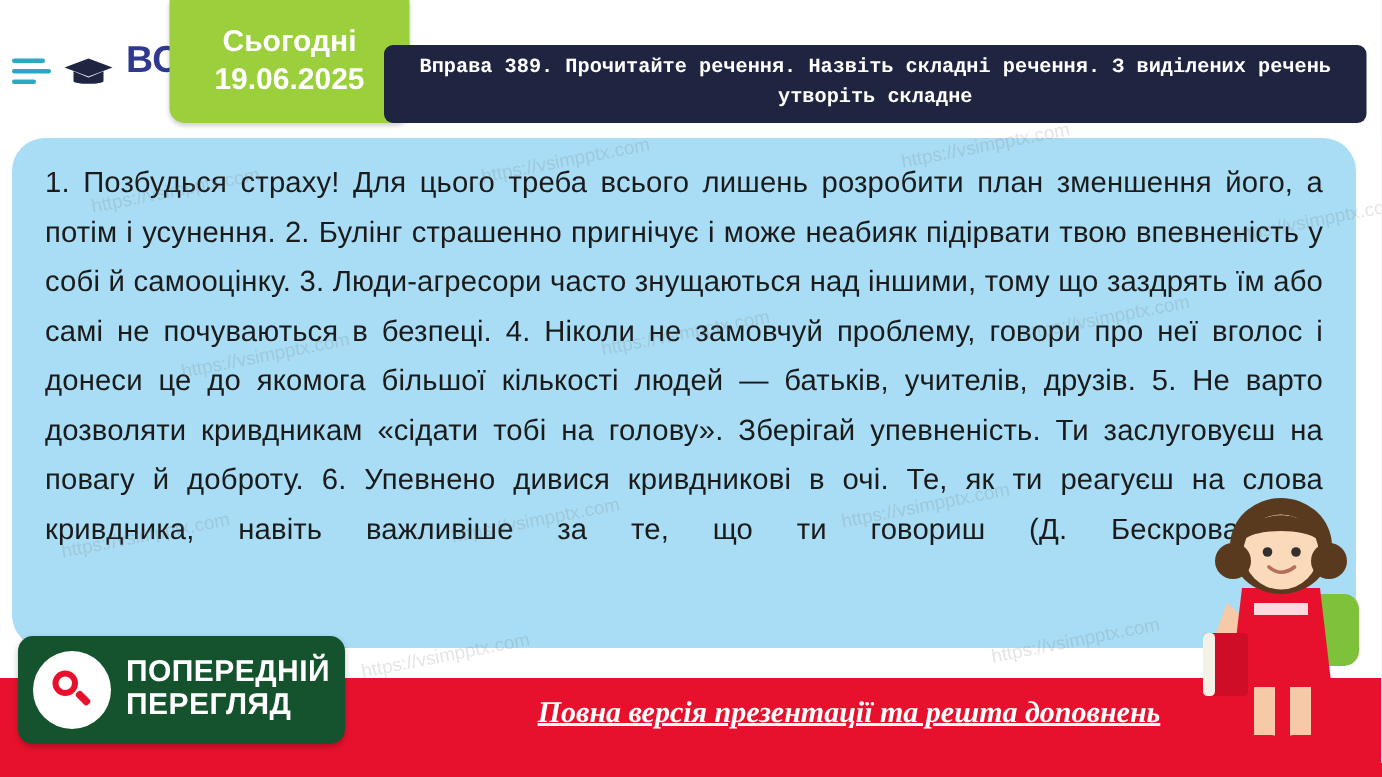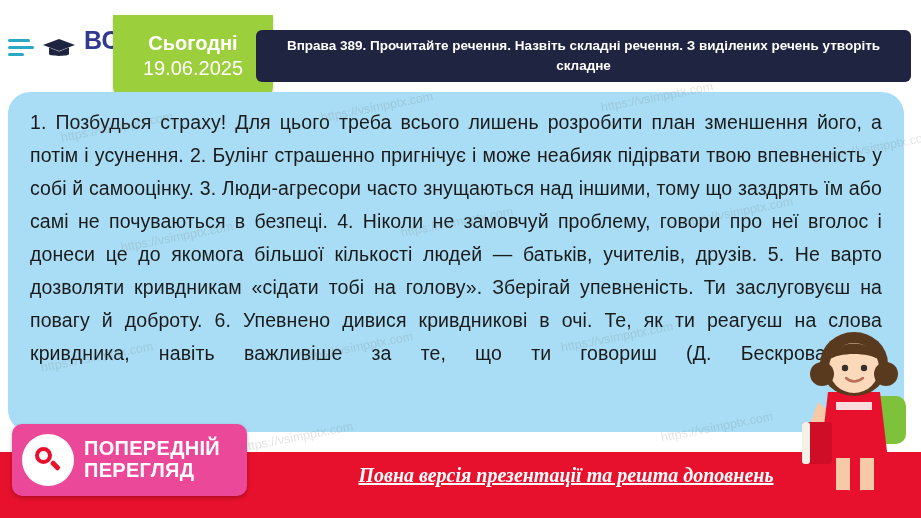--- a/index.html
+++ b/index.html
@@ -63,41 +63,41 @@
   }
   .logo-sub {
     font-size: 12px;
     color: #7c7c8a;
     text-align: right;
     margin-top: 2px;
   }
 
   .date-badge {
     position: absolute;
-    left: 113px; top: 15px;
+    left: 113px; top: 0;
     width: 160px;
     height: 82px;
     background: #9ccf3c;
     border-bottom-left-radius: 10px;
     border-bottom-right-radius: 10px;
     display: flex;
     flex-direction: column;
     align-items: center;
     justify-content: center;
     color: #ffffff;
     box-shadow: 0 2px 3px rgba(0,0,0,0.18);
   }
   .date-badge .d1 {
     font-size: 20px;
     font-weight: bold;
     line-height: 1.25;
   }
   .date-badge .d2 {
     font-size: 20px;
-    font-weight: normal;
+    font-weight: bold;
     line-height: 1.25;
   }
 
   .title-bar {
     position: absolute;
     left: 256px; top: 30px;
     width: 655px;
     height: 52px;
     background: #1f2440;
     border-radius: 6px;
@@ -106,20 +106,21 @@
     justify-content: center;
     padding: 0 14px;
     box-sizing: border-box;
   }
   .title-bar .title-text {
     color: #ffffff;
     font-size: 13.5px;
     font-weight: bold;
     text-align: center;
     line-height: 1.45;
+    font-family: Liberation Mono, monospace;
   }
 
   
   .text-panel {
     position: absolute;
     left: 8px; top: 92px;
     width: 896px;
     height: 340px;
     background: #a8ddf5;
     border-radius: 22px;
@@ -154,23 +155,23 @@
     font-weight: bold;
     font-size: 20px;
     line-height: 27px;
     text-decoration: underline;
   }
 
   
   .preview-badge {
     position: absolute;
     left: 12px; top: 424px;
-    width: 235px;
+    width: 218px;
     height: 72px;
-    background: #ec4899;
+    background: #14532d;
     border-radius: 10px;
     display: flex;
     align-items: center;
     gap: 10px;
     padding: 11px 10px;
     box-sizing: border-box;
     box-shadow: 0 2px 4px rgba(0,0,0,0.25);
   }
   .preview-circle {
     width: 52px;

